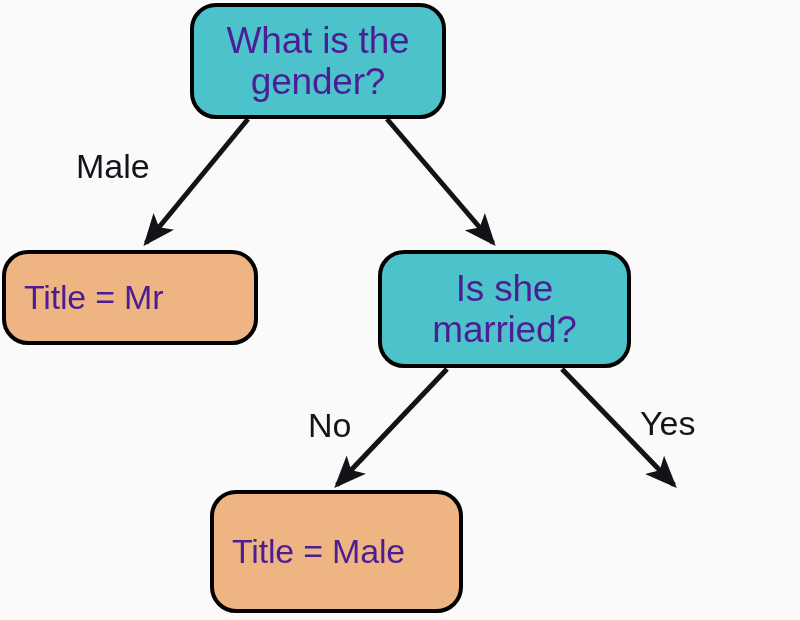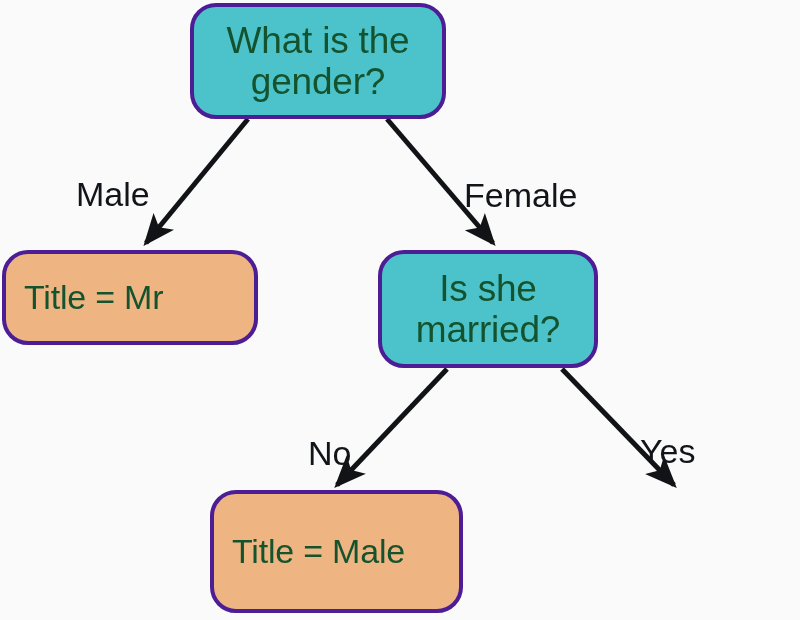--- a/index.html
+++ b/index.html
@@ -24,27 +24,27 @@
     position: absolute;
     left: 0;
     top: 0;
     width: 800px;
     height: 620px;
     pointer-events: none;
   }
   .node {
     position: absolute;
     box-sizing: border-box;
-    border: 4px solid #4c1d95;
+    border: 4px solid #000000;
     border-radius: 26px;
     display: flex;
     align-items: center;
     justify-content: center;
     text-align: center;
-    color: #14532d;
+    color: #4c1d95;
     line-height: 1.12;
     letter-spacing: -0.2px;
     z-index: 2;
   }
   .node-decision {
     background: #4cc3cb;
     font-size: 37px;
   }
   .node-leaf {
     background: #eeb582;
@@ -56,31 +56,30 @@
     padding-left: 18px;
   }
   .node-label {
     display: block;
     white-space: pre-line;
   }
 
   
   #node-root      { left: 190px; top: 3px;   width: 256px; height: 116px; }
   #node-mr        { left: 2px;   top: 250px; width: 256px; height: 95px; }
-  #node-married   { left: 378px; top: 250px; width: 220px; height: 118px; }
+  #node-married   { left: 378px; top: 250px; width: 253px; height: 118px; }
   #node-miss      { left: 210px; top: 490px; width: 253px; height: 123px; }
   #node-mrs       { left: 545px; top: 490px; width: 250px; height: 123px; }
 
   .edge-label {
     position: absolute;
     font-size: 34px;
     color: #111418;
     white-space: nowrap;
     z-index: 3;
-    margin-top: 28px;
   }
   #edge-label-male   { left: 76px;  top: 147px; }
   #edge-label-female { left: 464px; top: 148px; }
   #edge-label-no     { left: 308px; top: 406px; text-align: right; }
   #edge-label-yes    { left: 640px; top: 404px; }
 </style>
 </head>
 <body>
 
 <div id="canvas">
@@ -115,19 +114,18 @@
 married?</span>
   </div>
 
   <div class="node node-leaf" id="node-miss">
     <span class="node-label">Title = Male</span>
   </div>
 
 
   <div class="edge-label" id="edge-label-male">Male</div>
 
-  <div class="edge-label" id="edge-label-female">Female</div>
 
   <div class="edge-label" id="edge-label-no">No</div>
 
   <div class="edge-label" id="edge-label-yes">Yes</div>
 
 </div>
 
 </body></html>

